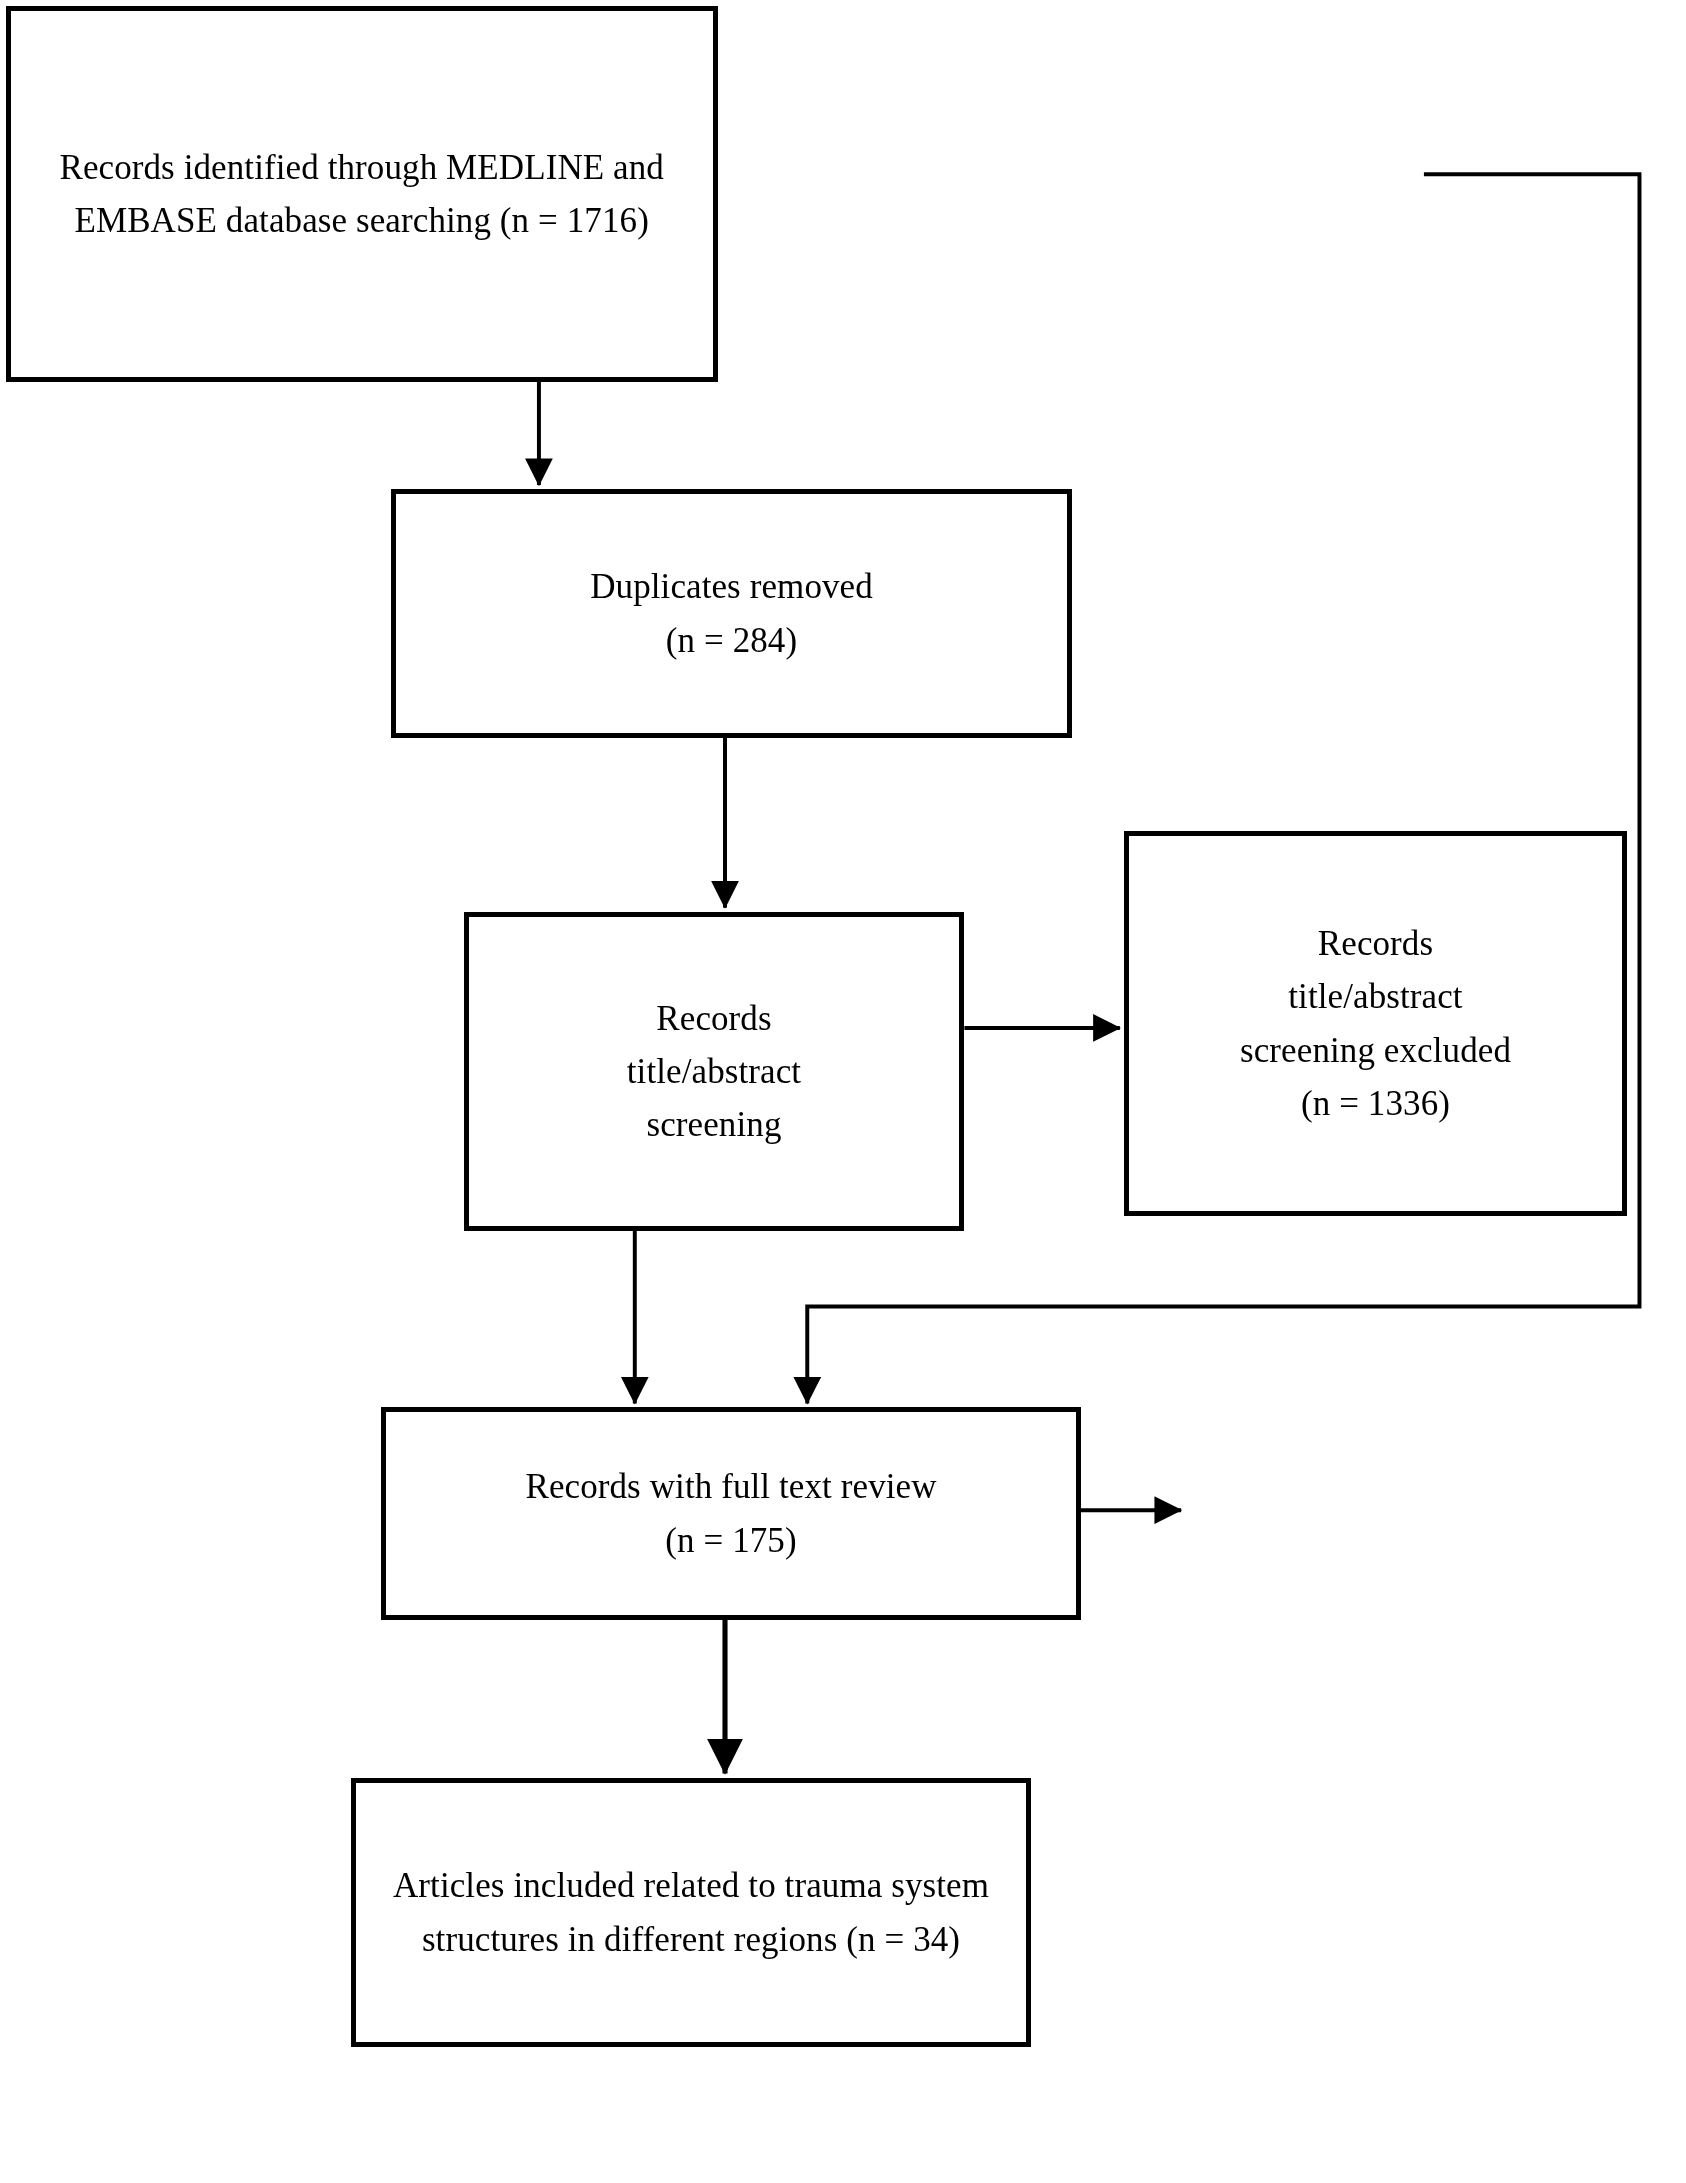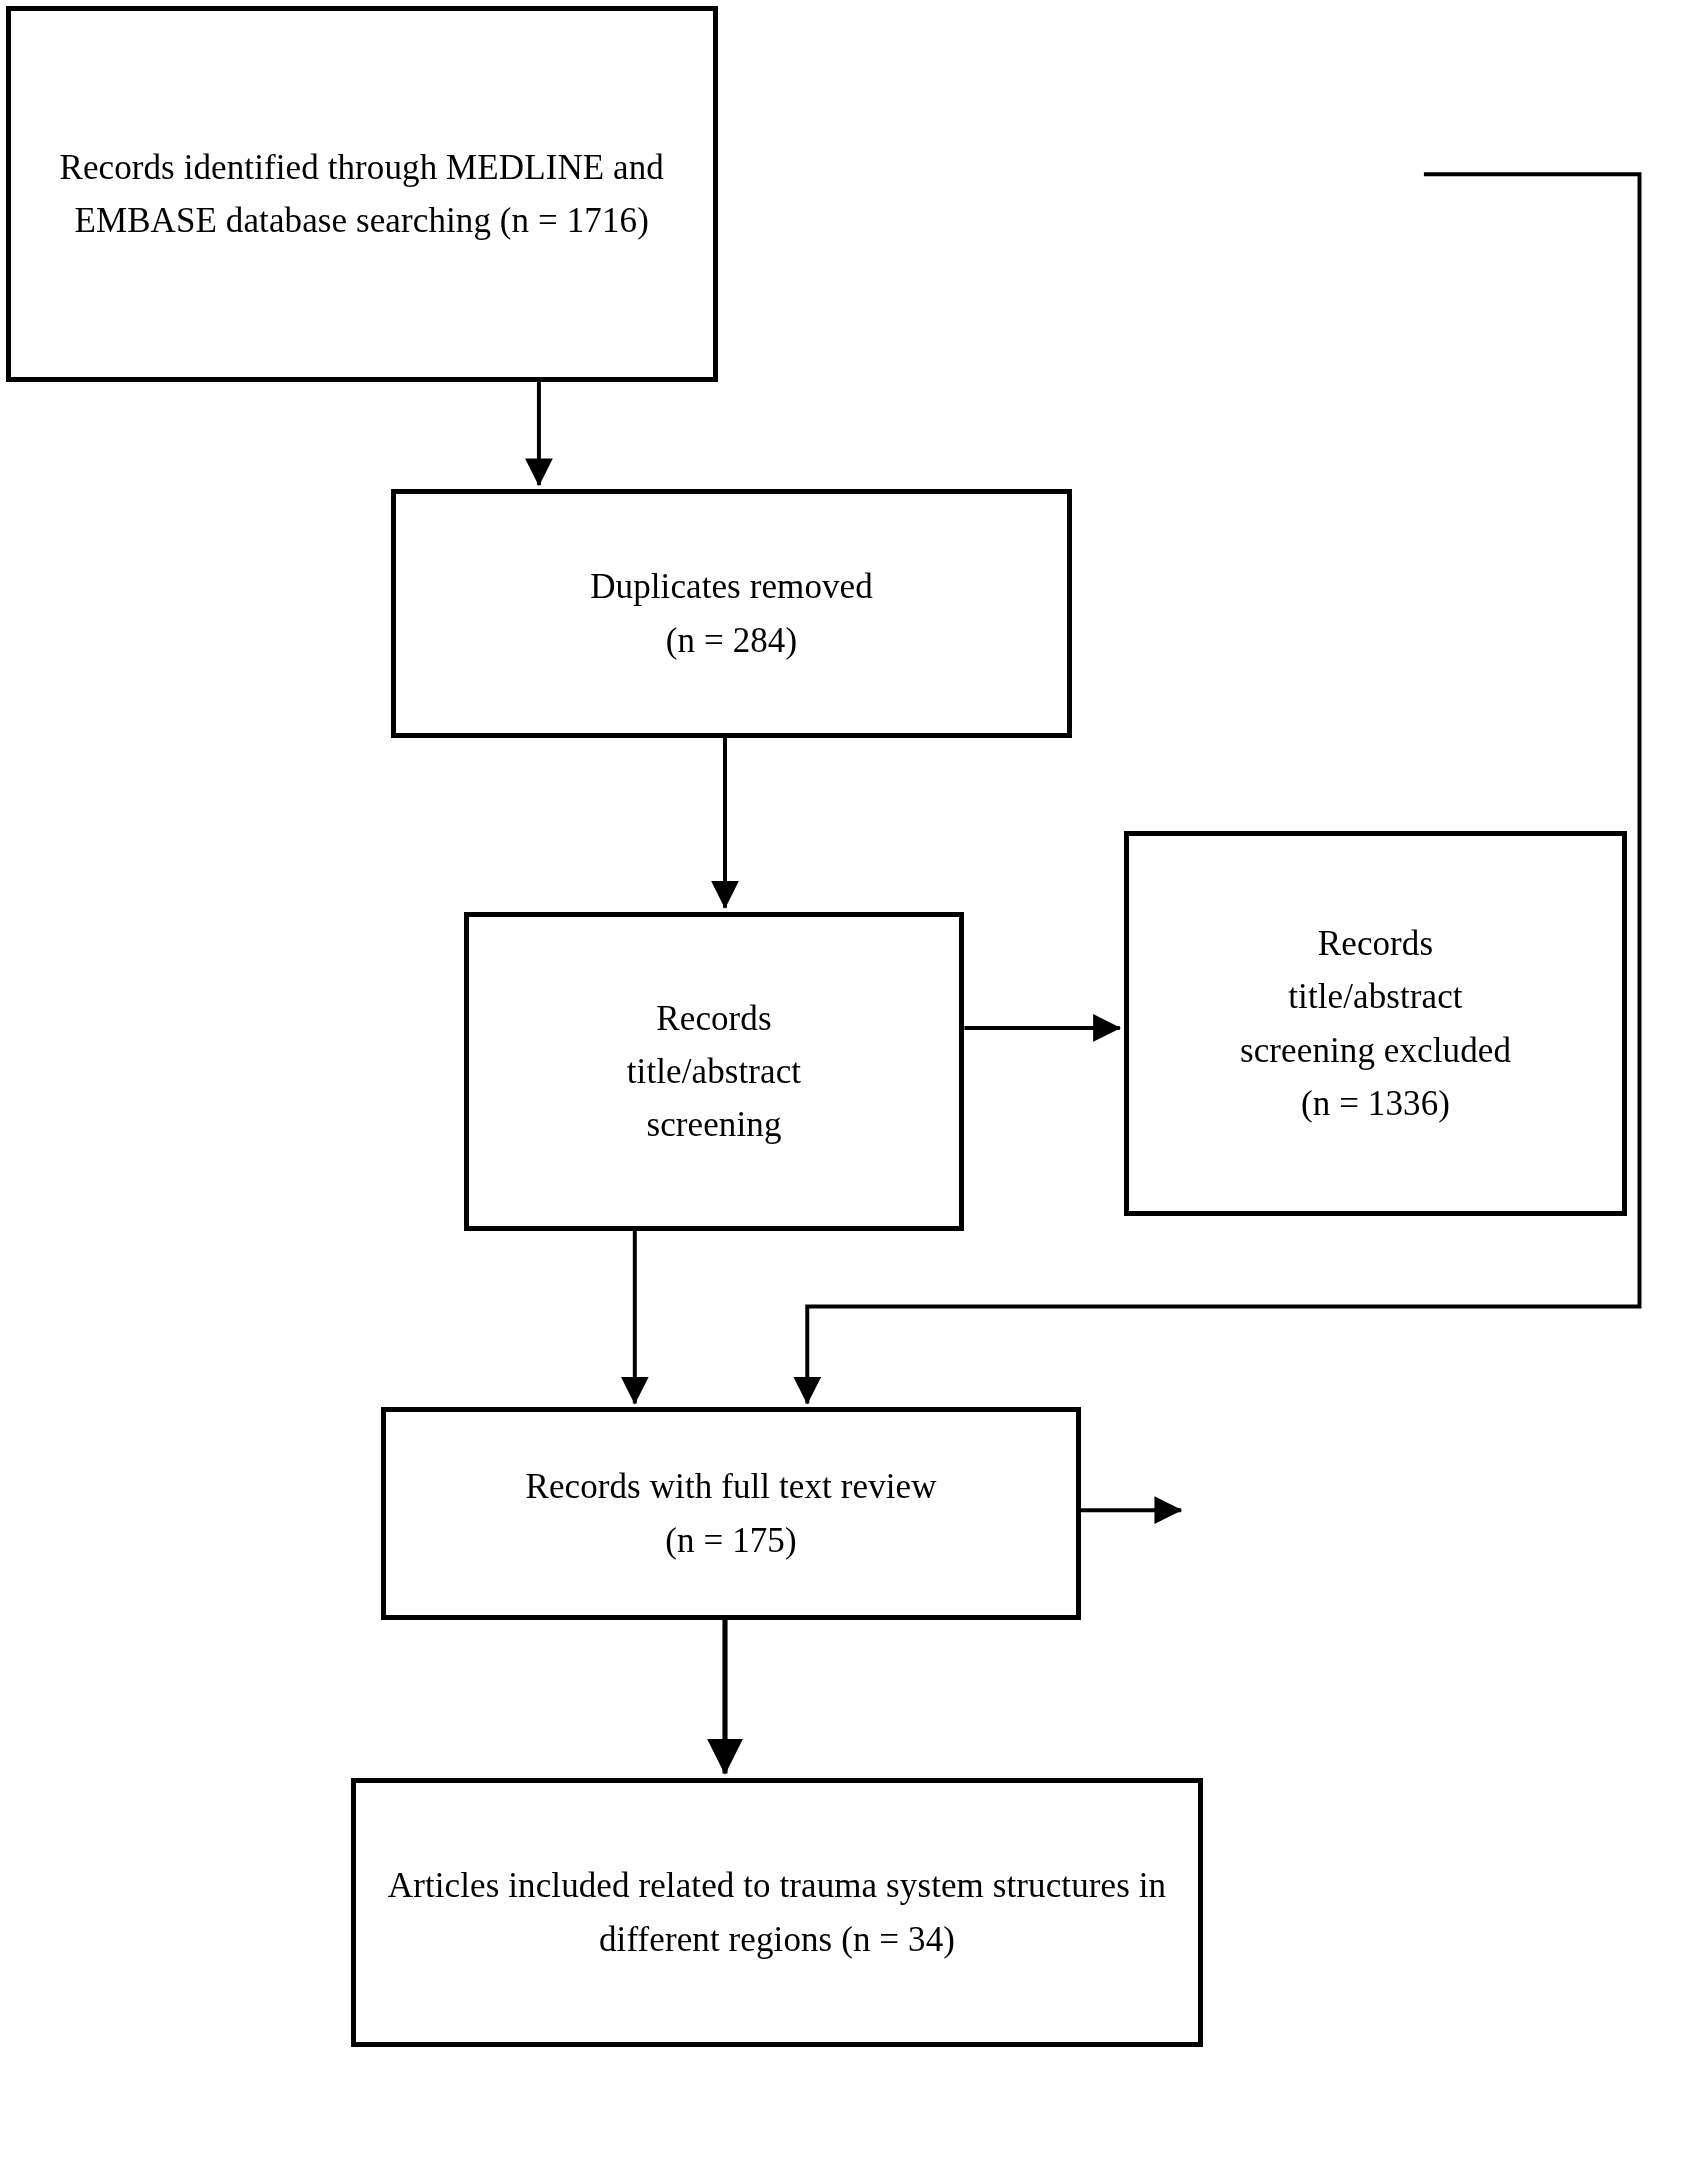--- a/index.html
+++ b/index.html
@@ -31,21 +31,21 @@
     white-space:pre-line;
     letter-spacing:0.1px;
   }
   
   #n-identified   {left:5.7px;   top:5.7px;   width:712px; height:376px;}
   #n-additional   {left:763px; top:0px;    width:661px; height:386px;}
   #n-duplicates   {left:391px;  top:489px;  width:681px; height:249px;}
   #n-screening    {left:464px;  top:912px; width:500px;  height:319px;}
   #n-scrn-excl    {left:1124px; top:831px; width:503px;  height:385px;}
   #n-fulltext     {left:381px;  top:1407px; width:700px; height:213px;}
-  #n-included     {left:351px;  top:1778px; width:852px; height:269px;}
+  #n-included     {left:351px;  top:1778px; width:680px; height:269px;}
   #n-ft-excl      {left:1185px; top:1338px; width:489px;  height:835px;}
 
   #n-ft-excl .txt{font-size:34px;line-height:1.55;}
 
   
   svg#wires{
     position:absolute;left:0;top:0;
     width:1686px;height:2183px;
     pointer-events:none;
   }

